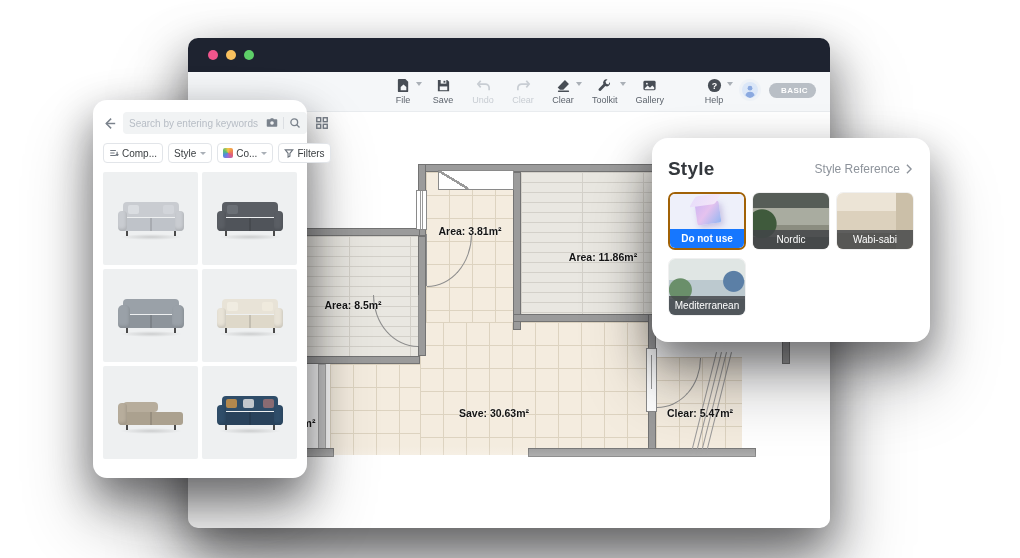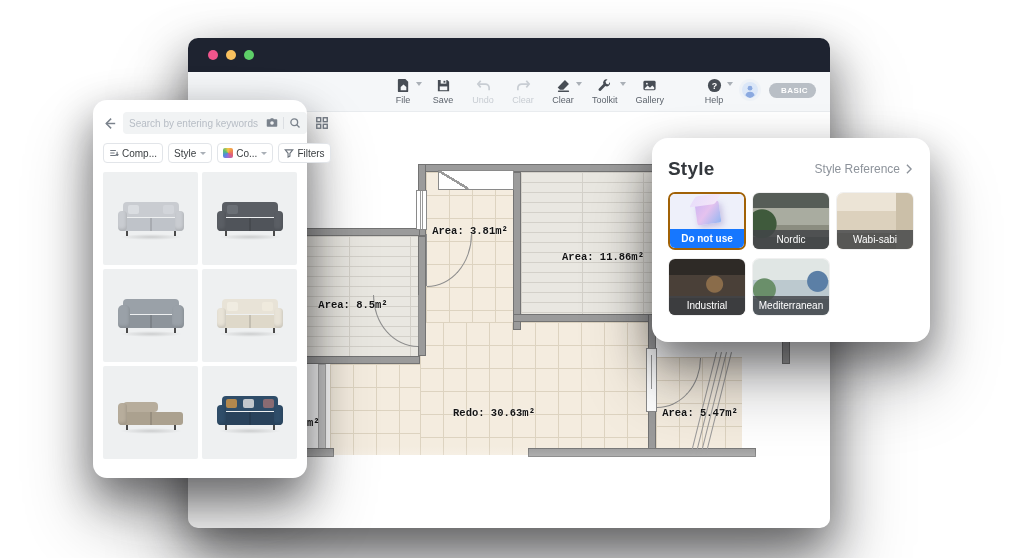--- a/index.html
+++ b/index.html
@@ -29,21 +29,21 @@
               border-left:3px solid transparent; border-right:3px solid transparent;
               border-top:4px solid #aab0b7; }
   .tb-right { position:absolute; right:14px; top:3px; display:flex; align-items:center; gap:10px; }
   .account { position:relative; display:flex; align-items:center; height:22px;gap:16px; }
   .avatar { position:relative; z-index:2; width:22px; height:22px; border-radius:50%;
             background:#eef2f7; display:flex; align-items:center; justify-content:center; }
   .avatar svg{ width:16px; height:16px; }
   .badge { margin-left:-8px; background:#b9bfc6; color:#fff; font-size:8px; font-weight:700;
            letter-spacing:.4px; padding:3px 8px 3px 12px; border-radius:9px; }
 
-  .canvas { position:relative; height:415px; background:#fff; overflow:hidden; border-radius:0 0 10px 10px;font-family:Liberation Mono, monospace; }
+  .canvas { position:relative; height:415px; background:#fff; overflow:hidden; border-radius:0 0 10px 10px; }
 
   
   .plan { position:absolute; left:100px; top:40px; width:508px; height:350px; }
   .floor { position:absolute; }
   .tiles { background-color:#f4ecdf;
     background-image:linear-gradient(#ddd3c0 1px,transparent 1px),
                      linear-gradient(90deg,#ddd3c0 1px,transparent 1px);
     background-size:23px 23px; }
   .planks { background-color:#e9e7e1;
     background-image:linear-gradient(#d3d0c9 1px,transparent 1px),
@@ -306,22 +306,22 @@
         <div class="arc br leafL" style="left:369px;top:206px;width:44px;height:50px;"></div>
 
         <div class="balcony-line" style="left:428px;top:200px;height:106px;"></div>
         <div class="balcony-line" style="left:433px;top:200px;height:106px;"></div>
         <div class="balcony-line" style="left:438px;top:200px;height:106px;"></div>
         <div class="balcony-line" style="left:443px;top:200px;height:106px;"></div>
 
         <div class="area-label" style="left:138px;top:73px;width:88px;text-align:center;">Area: 3.81m²</div>
         <div class="area-label" style="left:245px;top:99px;width:140px;text-align:center;">Area: 11.86m²</div>
         <div class="area-label" style="left:10px;top:147px;width:110px;text-align:center;">Area: 8.5m²</div>
-        <div class="area-label" style="left:150px;top:255px;width:112px;text-align:center;">Redo: 30.63m²</div>
-        <div class="area-label" style="left:368px;top:255px;width:88px;text-align:center;">Area: 5.47m²</div>
+        <div class="area-label" style="left:150px;top:255px;width:112px;text-align:center;">Save: 30.63m²</div>
+        <div class="area-label" style="left:368px;top:255px;width:88px;text-align:center;">Clear: 5.47m²</div>
         <div class="area-label" style="left:0px;top:265px;">0.8m²</div>
 
         <div class="plan-fade"></div>
       </div>
     </div>
   </div>
 
   <div class="catalog">
     <div class="search-row">
       <span class="back-btn">
@@ -471,23 +471,19 @@
       </div>
       <div class="style-card">
         <div class="sc-img img-nordic"></div>
         <div class="sc-label">Nordic</div>
       </div>
       <div class="style-card">
         <div class="sc-img img-wabi"></div>
         <div class="sc-label">Wabi-sabi</div>
       </div>
       <div class="style-card">
-        <div class="sc-img img-industrial"></div>
-        <div class="sc-label">Industrial</div>
-      </div>
-      <div class="style-card">
         <div class="sc-img img-medit"></div>
         <div class="sc-label">Mediterranean</div>
       </div>
     </div>
   </div>
 
 </div>
 
 </body></html>

